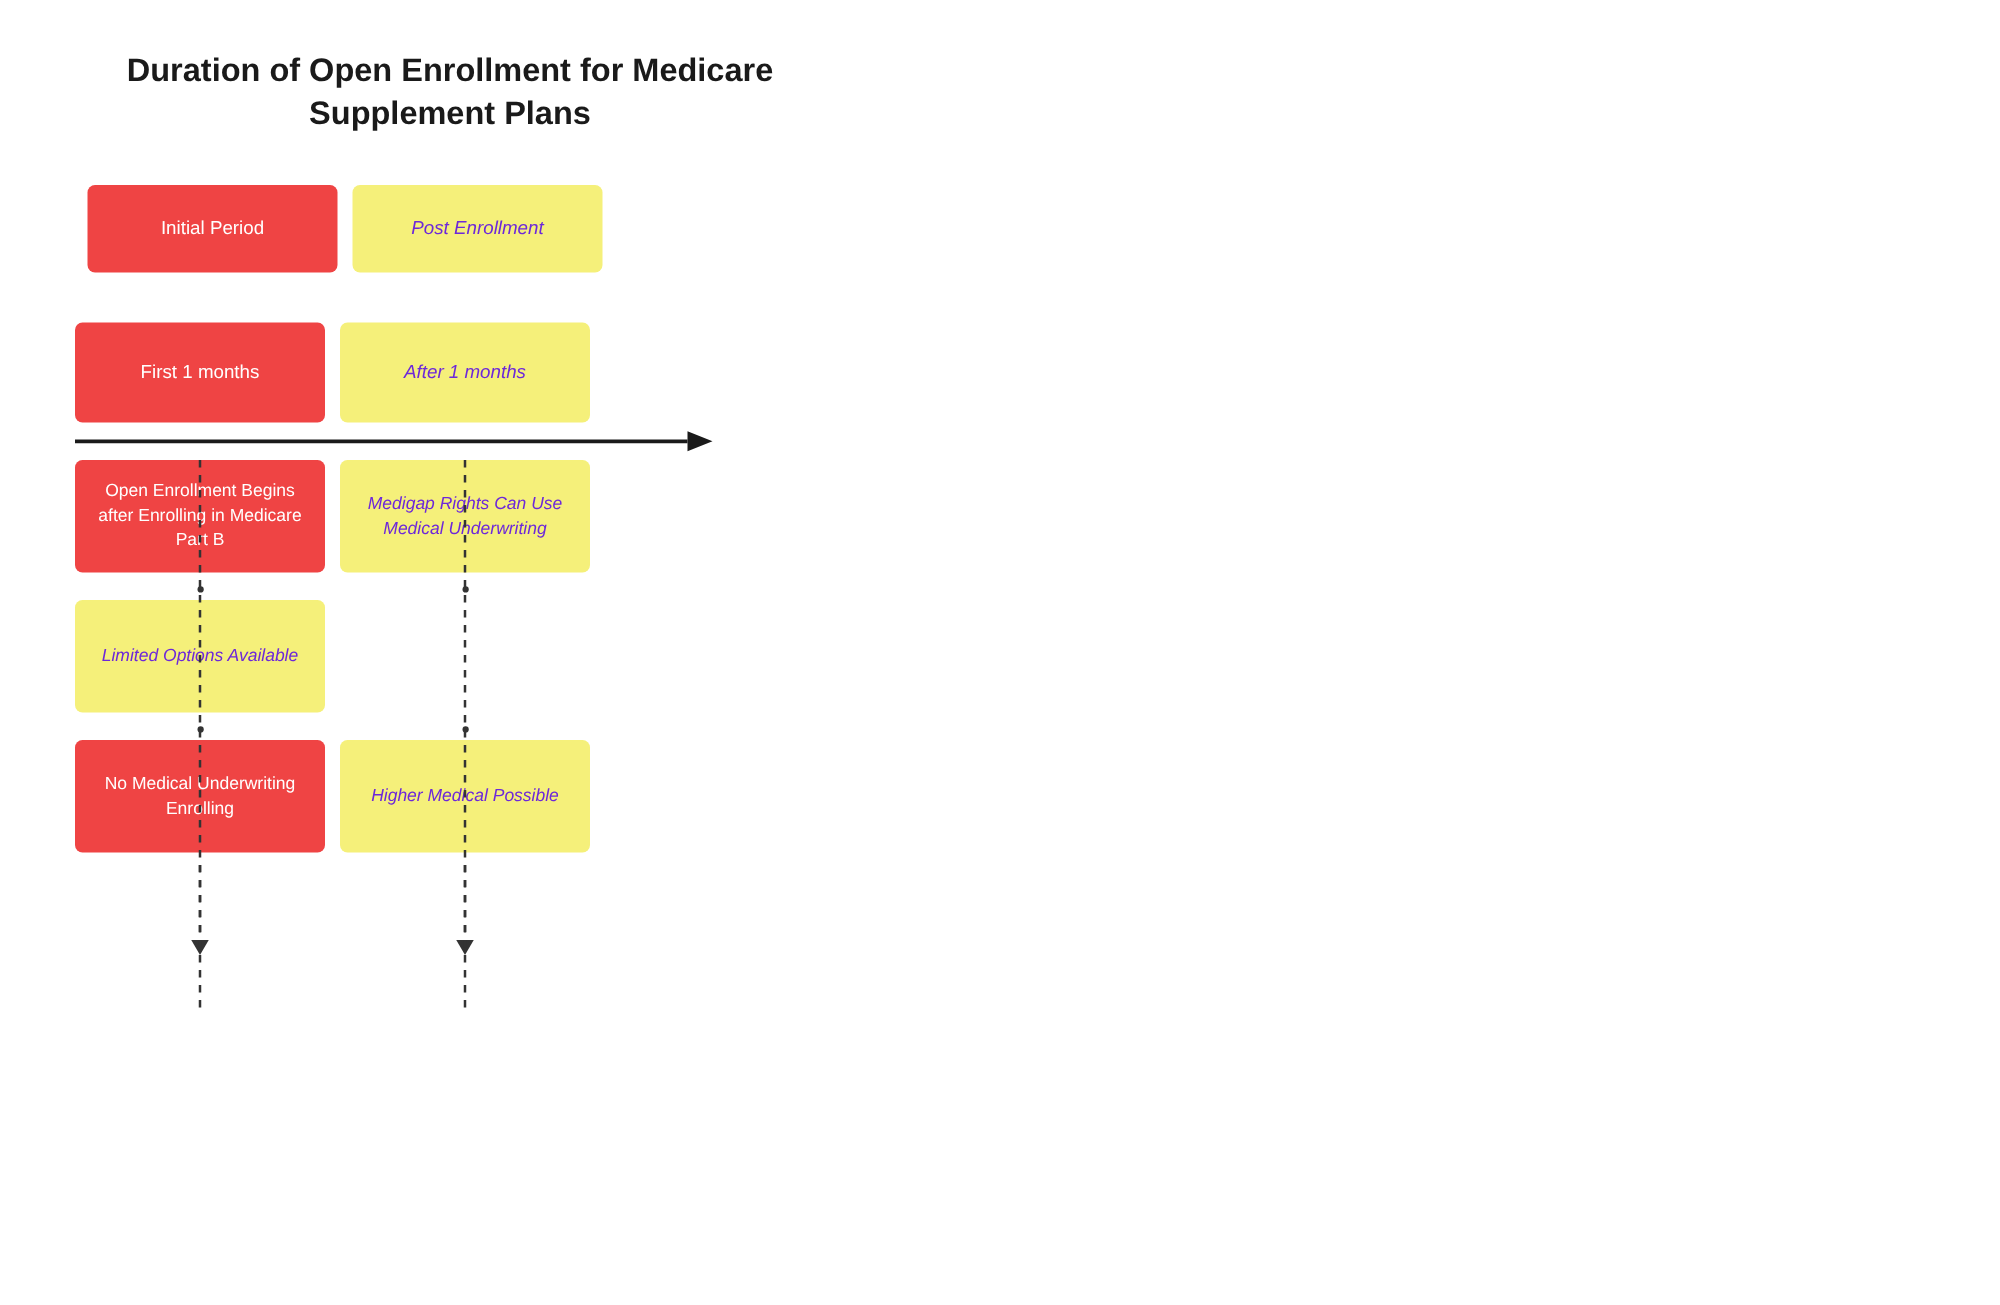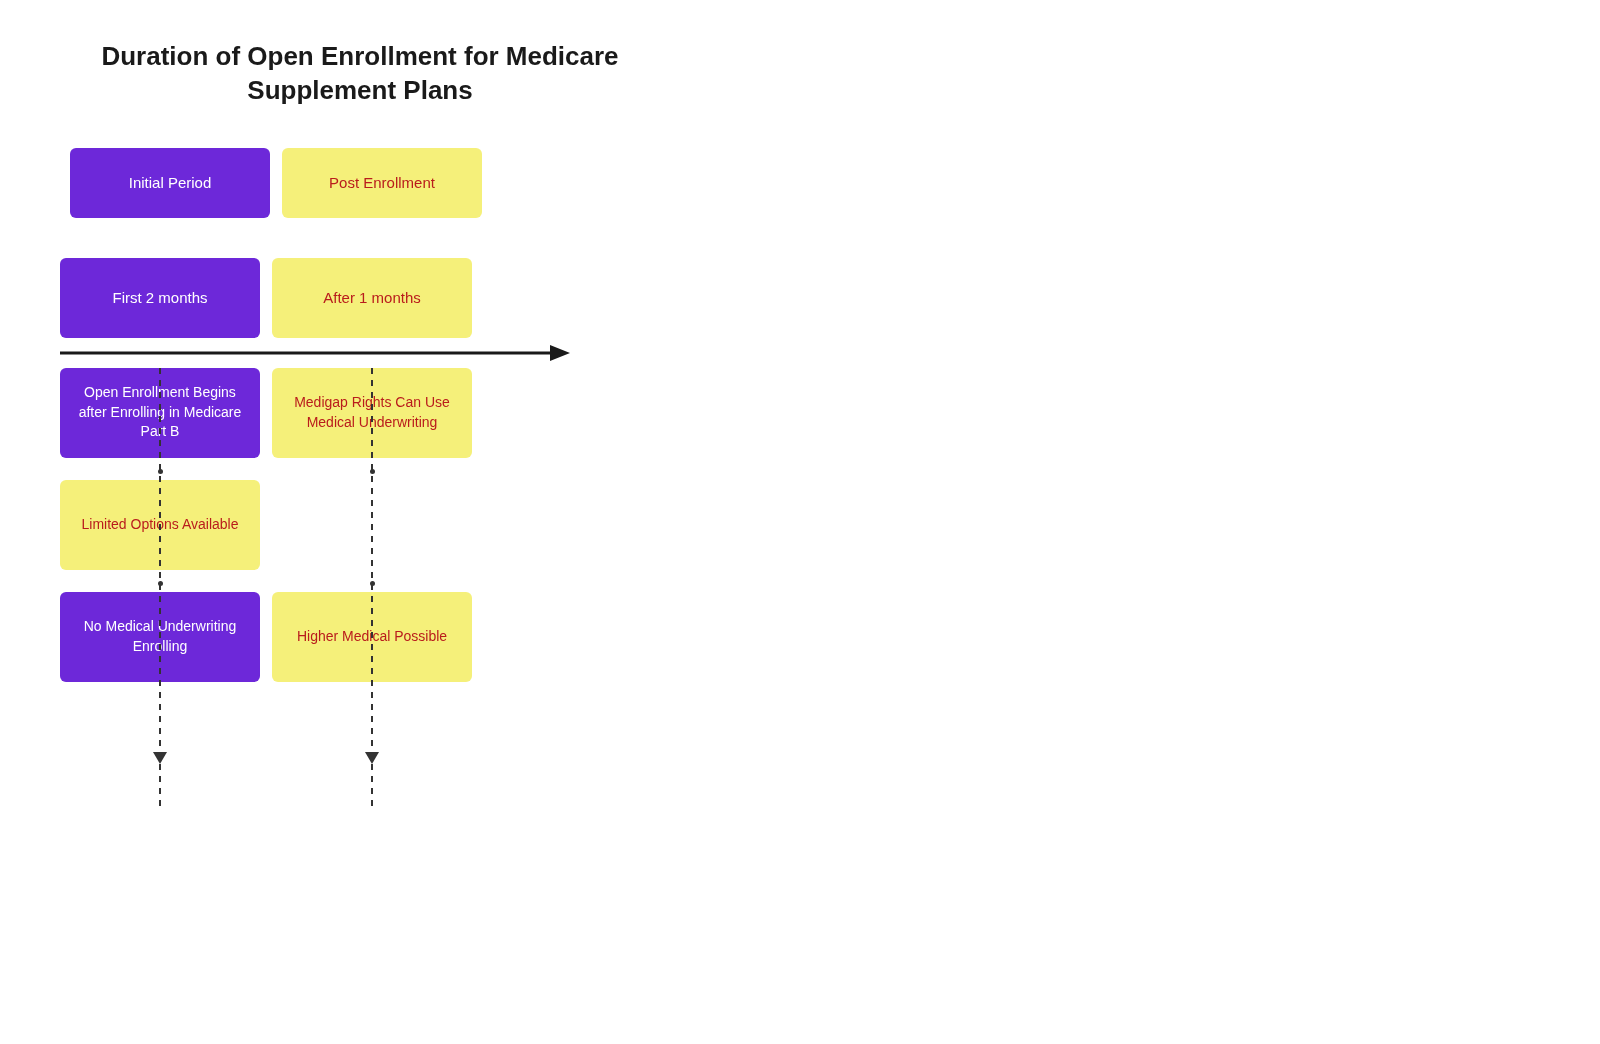--- a/index.html
+++ b/index.html
@@ -43,27 +43,28 @@
       border-radius: 6px;
       display: flex;
       align-items: center;
       justify-content: center;
       font-size: 15px;
       font-weight: 500;
       text-align: center;
     }
 
     .box-purple {
-      background-color: #6d28d9;
+      background-color: #ef4444;
       color: #ffffff;
     }
 
     .box-yellow {
       background-color: #f5f07a;
-      color: #b91c1c;
+      color: #6d28d9;
+      font-style: italic;
     }
 
     
     .labels-row {
       display: flex;
       gap: 12px;
       margin-bottom: 0;
     }
 
     .label-box {
@@ -197,21 +198,21 @@
   <div class="title">Duration of Open Enrollment for Medicare Supplement Plans</div>
 
   <div class="legend-row">
     <div class="legend-box box-purple">Initial Period</div>
     <div class="legend-box box-yellow">Post Enrollment</div>
   </div>
 
   <div class="timeline-wrapper">
 
     <div class="labels-row">
-      <div class="label-box box-purple">First 2 months</div>
+      <div class="label-box box-purple">First 1 months</div>
       <div class="label-box box-yellow">After 1 months</div>
     </div>
 
     <div class="arrow-container">
 
       <svg width="620" height="30" style="position:absolute;top:0;left:0;">
 
         <line x1="0" y1="15" x2="490" y2="15" stroke="#1a1a1a" stroke-width="3"></line>
         <polygon points="490,7 510,15 490,23" fill="#1a1a1a"></polygon>
       </svg>

